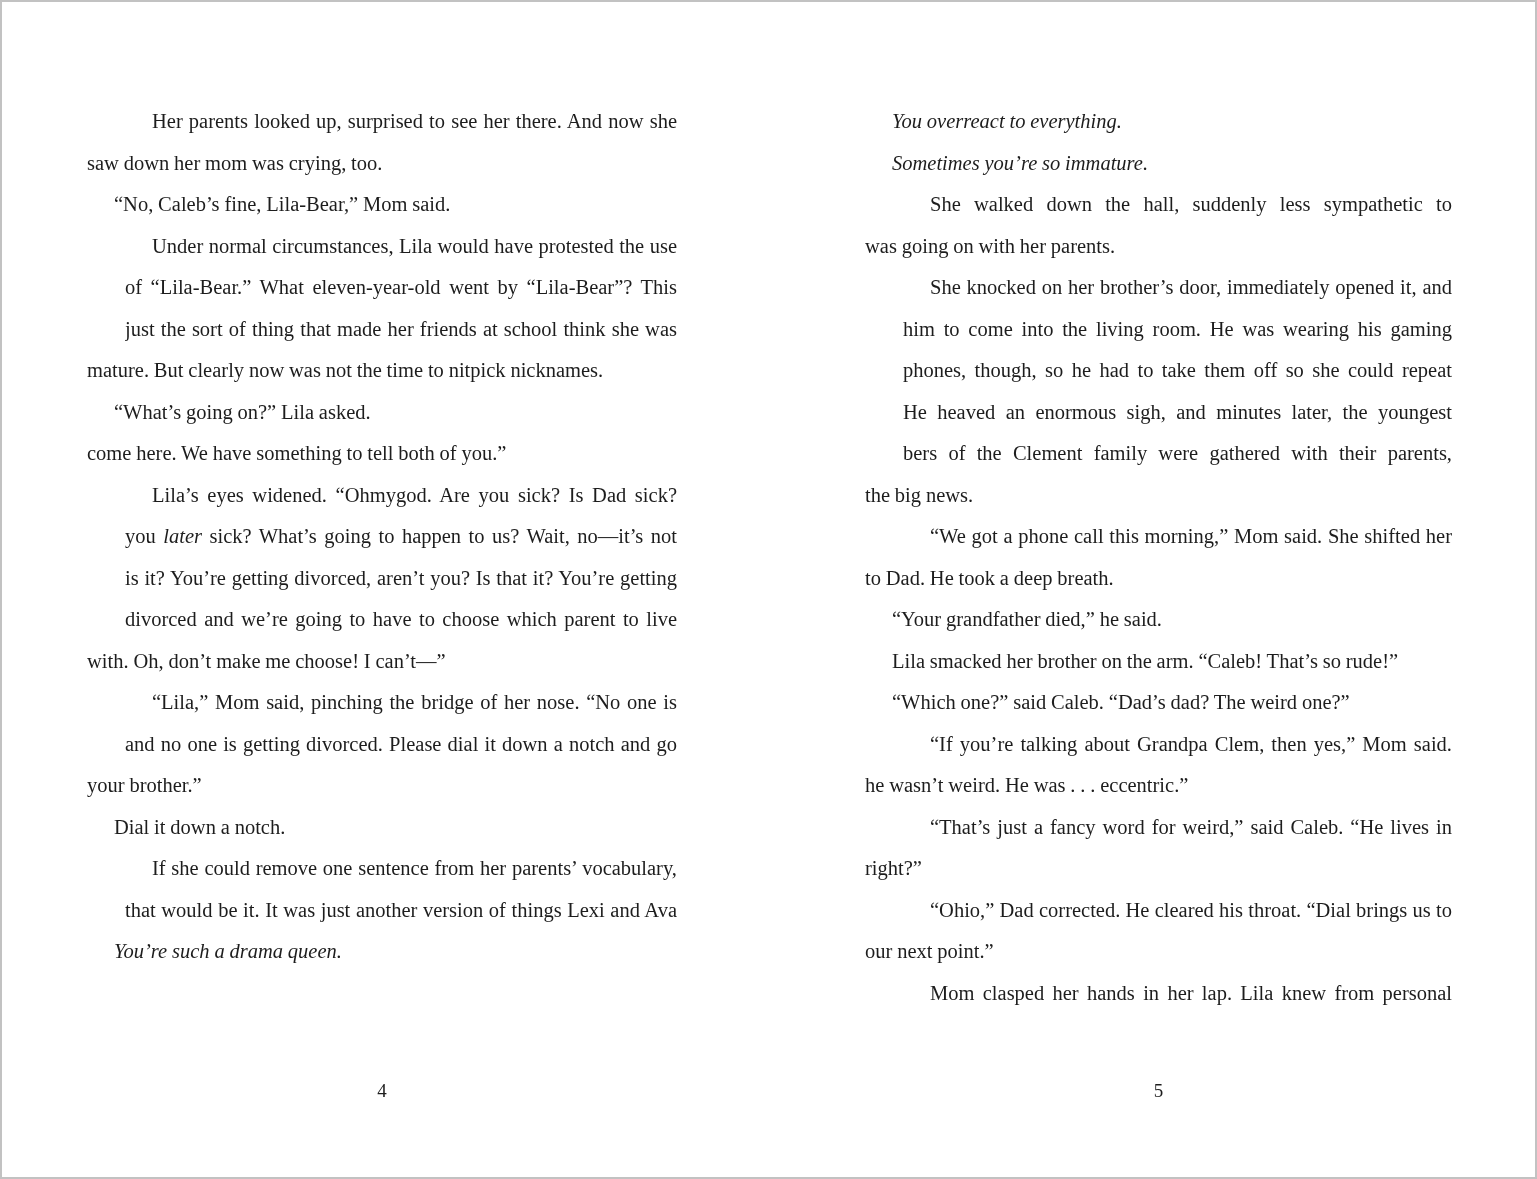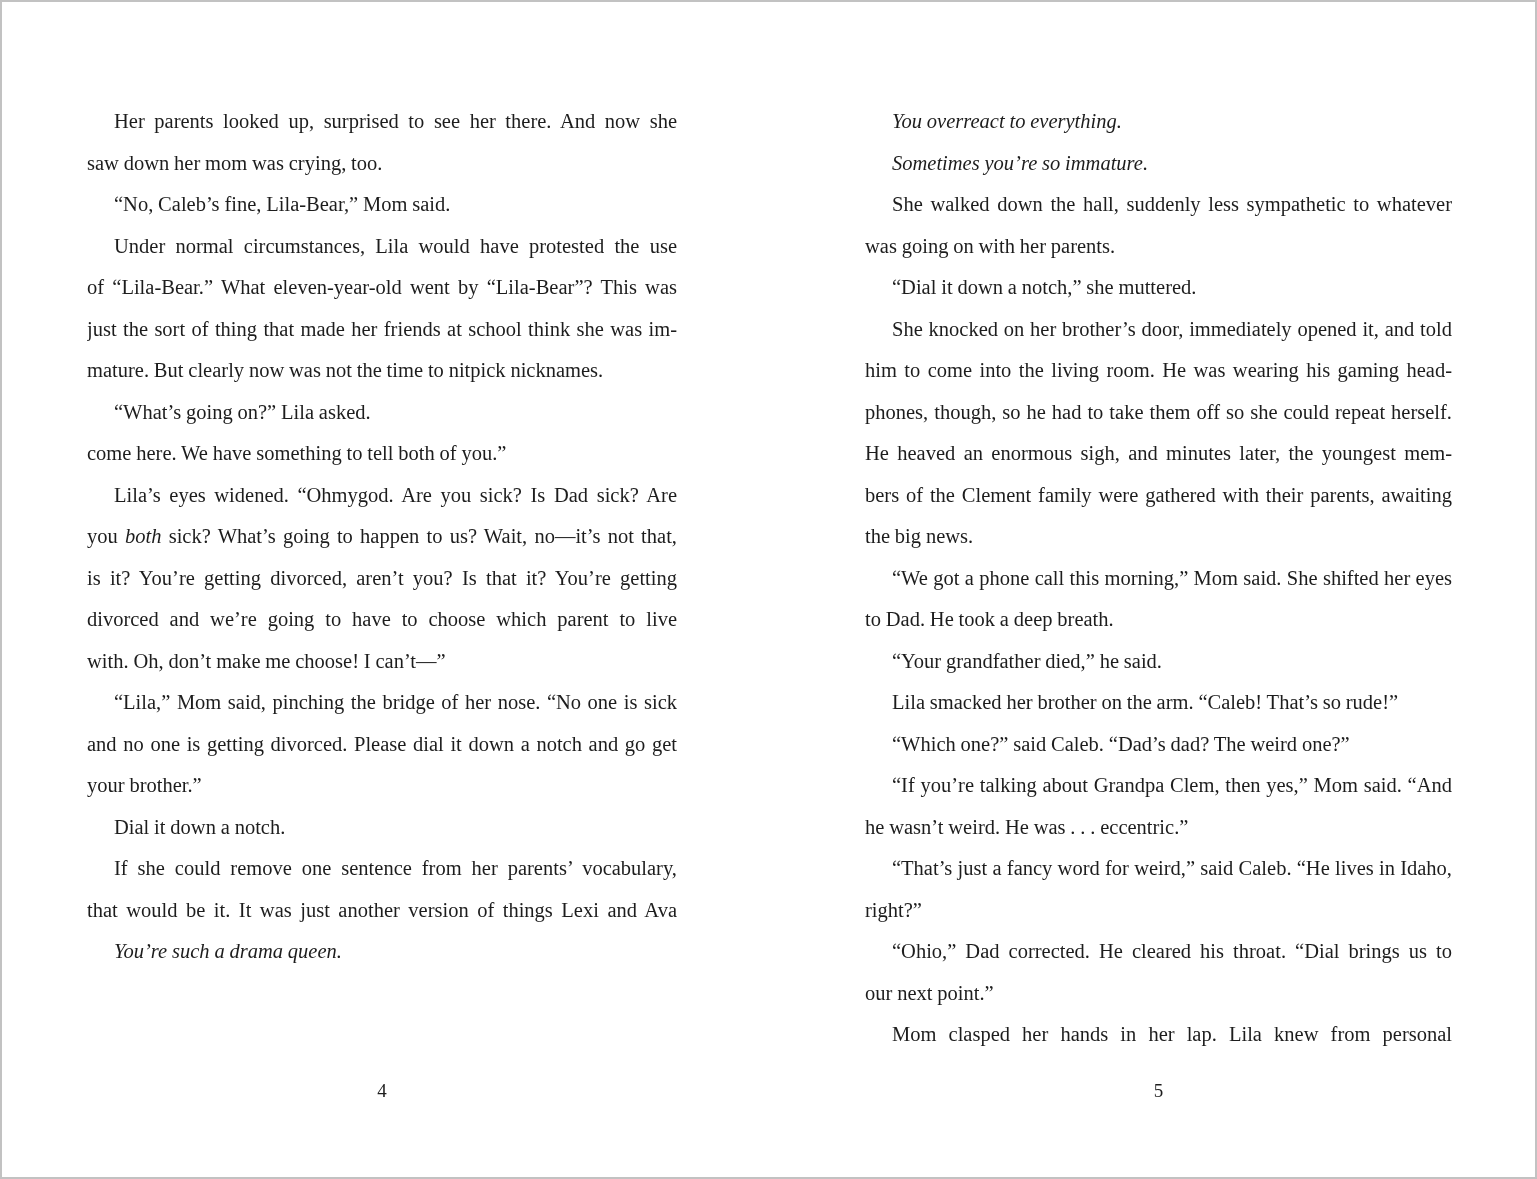--- a/index.html
+++ b/index.html
@@ -28,20 +28,21 @@
   .line {
     height: 41.5px;
     line-height: 41.5px;
     overflow: hidden;
     word-spacing: -0.3px;
     white-space: normal;
   }
   .line.fill {
     text-align: justify;
     text-align-last: justify;
+    margin-left: 38px;
   }
   .line.indent { text-indent: 27px; }
   .it { font-style: italic; }
   .folio {
     position: absolute;
     top: 1068px;
     height: 41.5px;
     line-height: 41.5px;
     font-size: 19px;
     text-align: center;
@@ -57,39 +58,38 @@
       <div class="line indent fill"><span>Her parents looked up, surprised to see her there. And now she</span></div>
       <div class="line"><span>saw down her mom was crying, too.</span></div>
       <div class="line indent"><span>“No, Caleb’s fine, Lila-Bear,” Mom said.</span></div>
       <div class="line indent fill"><span>Under normal circumstances, Lila would have protested the use</span></div>
       <div class="line fill"><span>of “Lila-Bear.” What eleven-year-old went by “Lila-Bear”? This was</span></div>
       <div class="line fill"><span>just the sort of thing that made her friends at school think she was im-</span></div>
       <div class="line"><span>mature. But clearly now was not the time to nitpick nicknames.</span></div>
       <div class="line indent"><span>“What’s going on?” Lila asked.</span></div>
       <div class="line"><span>come here. We have something to tell both of you.”</span></div>
       <div class="line indent fill"><span>Lila’s eyes widened. “Ohmygod. Are you sick? Is Dad sick? Are</span></div>
-      <div class="line fill"><span>you </span><span class="it">both</span><span> sick? What’s going to happen to us? Wait, no—it’s not that,</span></div>
+      <div class="line fill"><span>you </span><span class="it">later</span><span> sick? What’s going to happen to us? Wait, no—it’s not that,</span></div>
       <div class="line fill"><span>is it? You’re getting divorced, aren’t you? Is that it? You’re getting</span></div>
       <div class="line fill"><span>divorced and we’re going to have to choose which parent to live</span></div>
       <div class="line"><span>with. Oh, don’t make me choose! I can’t—”</span></div>
       <div class="line indent fill"><span>“Lila,” Mom said, pinching the bridge of her nose. “No one is sick</span></div>
       <div class="line fill"><span>and no one is getting divorced. Please dial it down a notch and go get</span></div>
       <div class="line"><span>your brother.”</span></div>
       <div class="line indent"><span>Dial it down a notch.</span></div>
       <div class="line indent fill"><span>If she could remove one sentence from her parents’ vocabulary,</span></div>
       <div class="line fill"><span>that would be it. It was just another version of things Lexi and Ava</span></div>
       <div class="line indent it"><span>You’re such a drama queen.</span></div>
     </div>
 
   <div class="textcol col-right">
       <div class="line indent it"><span>You overreact to everything.</span></div>
       <div class="line indent it"><span>Sometimes you’re so immature.</span></div>
       <div class="line indent fill"><span>She walked down the hall, suddenly less sympathetic to whatever</span></div>
       <div class="line"><span>was going on with her parents.</span></div>
-      <div class="line indent"><span>“Dial it down a notch,” she muttered.</span></div>
       <div class="line indent fill"><span>She knocked on her brother’s door, immediately opened it, and told</span></div>
       <div class="line fill"><span>him to come into the living room. He was wearing his gaming head-</span></div>
       <div class="line fill"><span>phones, though, so he had to take them off so she could repeat herself.</span></div>
       <div class="line fill"><span>He heaved an enormous sigh, and minutes later, the youngest mem-</span></div>
       <div class="line fill"><span>bers of the Clement family were gathered with their parents, awaiting</span></div>
       <div class="line"><span>the big news.</span></div>
       <div class="line indent fill"><span>“We got a phone call this morning,” Mom said. She shifted her eyes</span></div>
       <div class="line"><span>to Dad. He took a deep breath.</span></div>
       <div class="line indent"><span>“Your grandfather died,” he said.</span></div>
       <div class="line indent"><span>Lila smacked her brother on the arm. “Caleb! That’s so rude!”</span></div>

